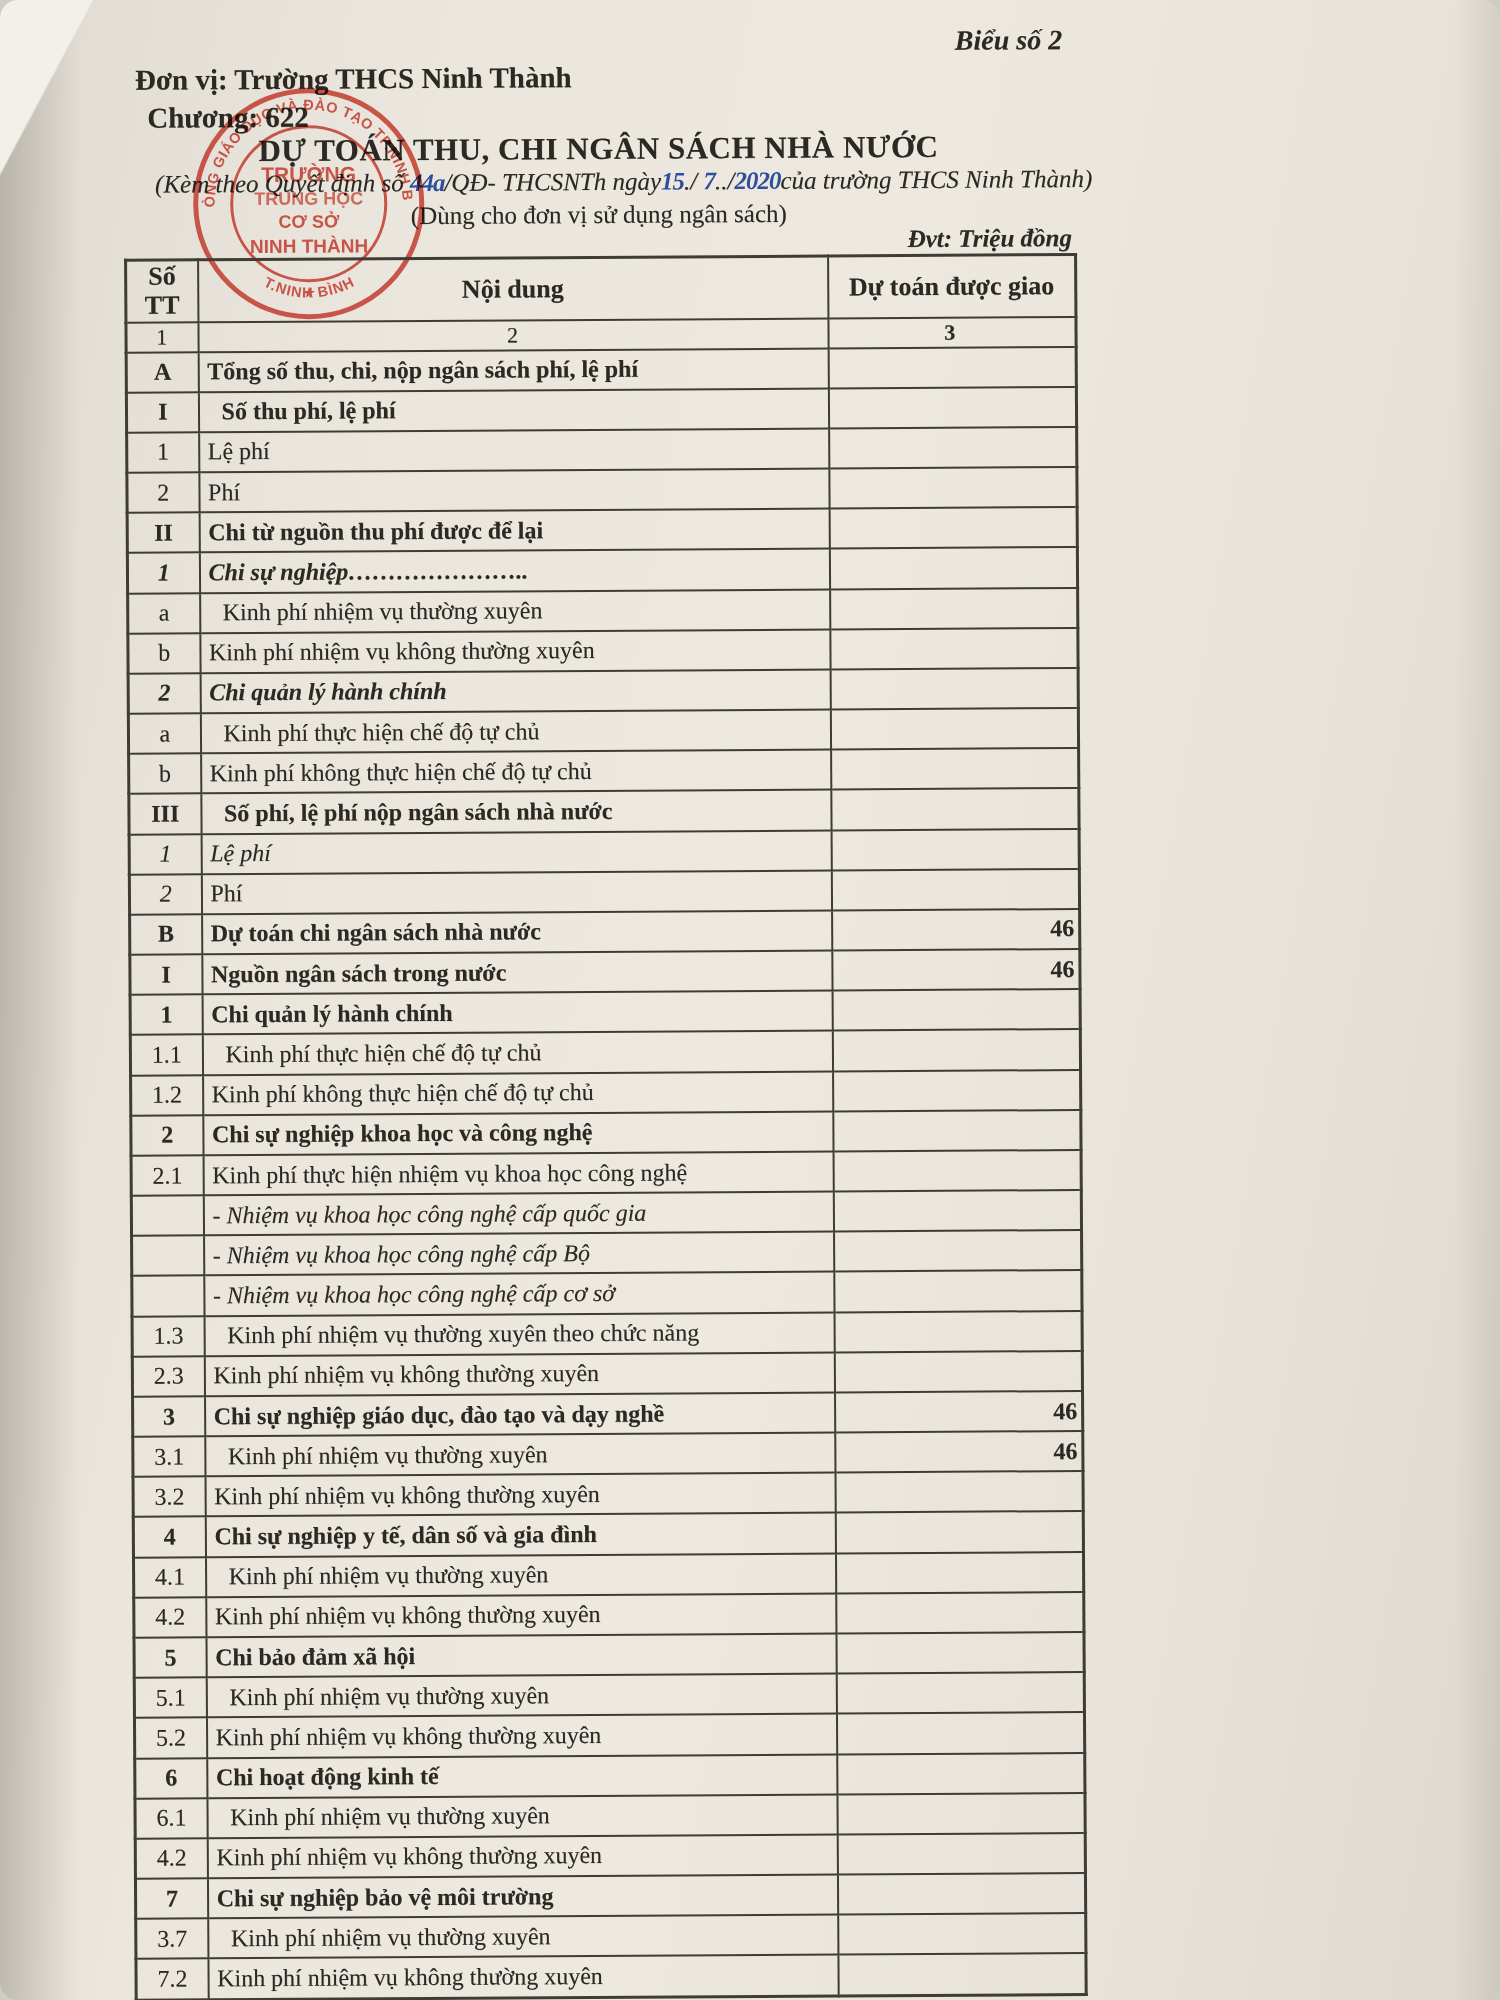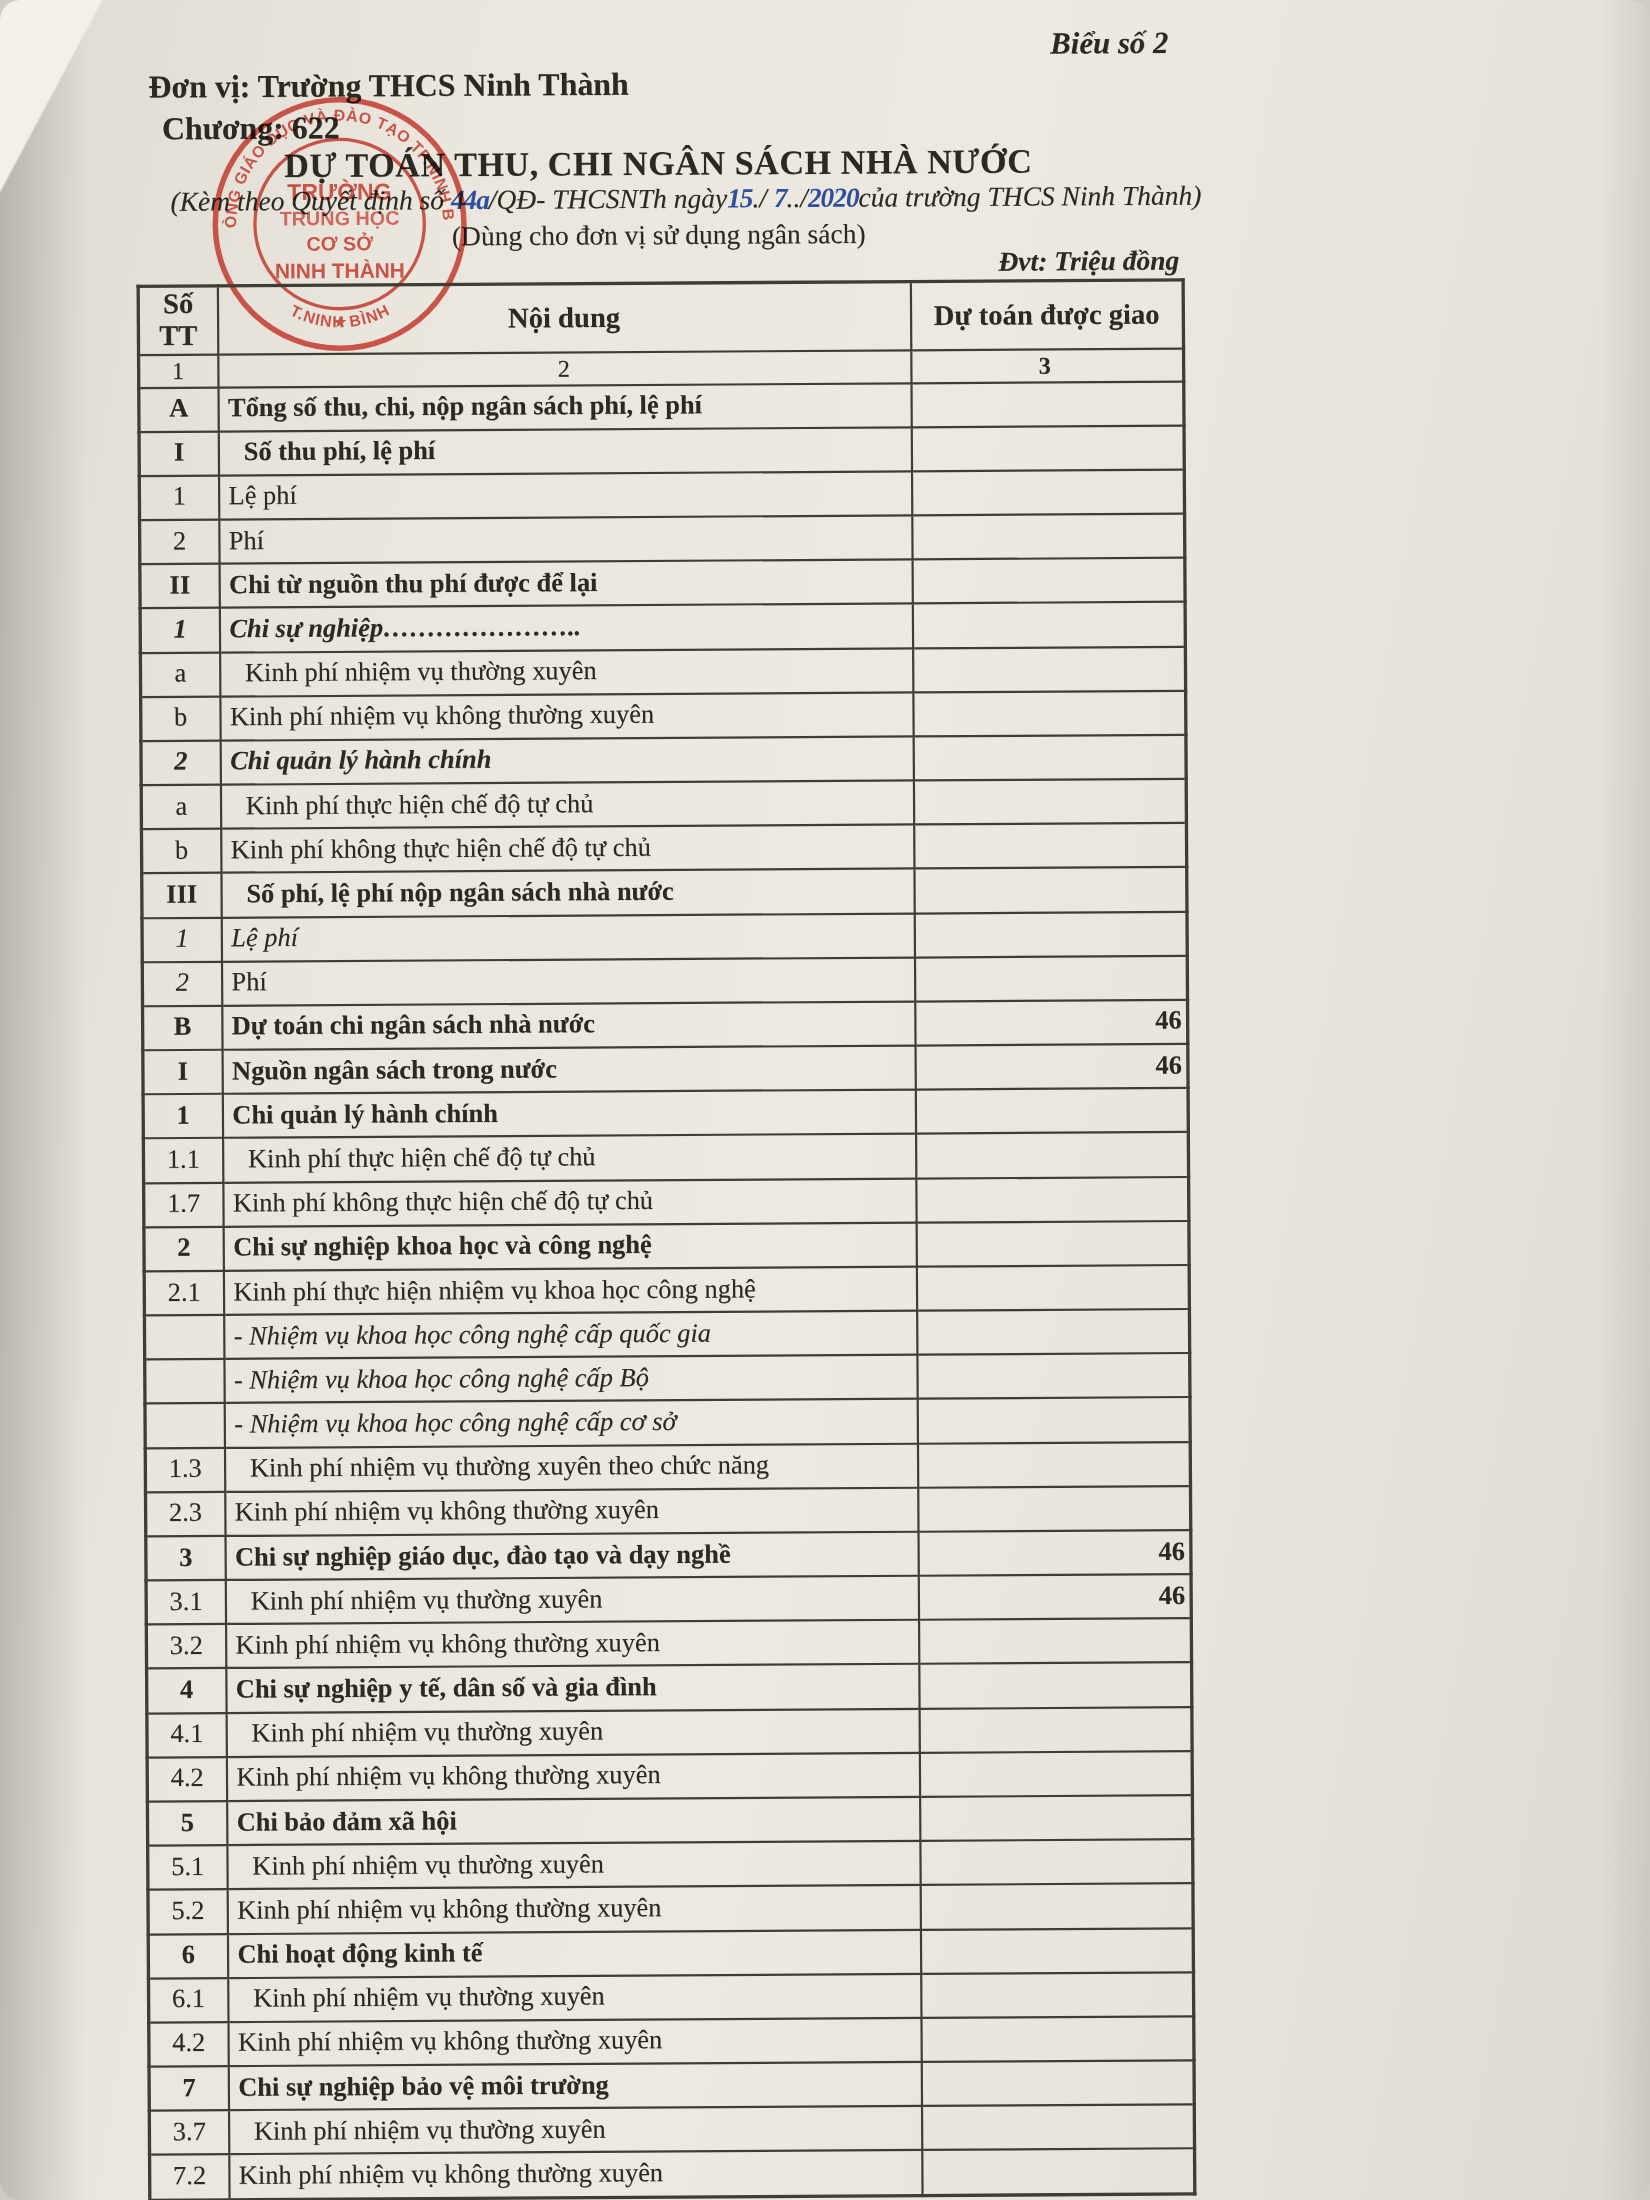--- a/index.html
+++ b/index.html
@@ -192,21 +192,21 @@
             <td class="stt st-bold">1</td>
             <td class="content st-bold">Chi quản lý hành chính</td>
             <td class="value st-bold"></td>
           </tr>
           <tr>
             <td class="stt st-regular">1.1</td>
             <td class="content st-regular indent">Kinh phí thực hiện chế độ tự chủ</td>
             <td class="value st-regular"></td>
           </tr>
           <tr>
-            <td class="stt st-regular">1.7</td>
+            <td class="stt st-regular">1.2</td>
             <td class="content st-regular">Kinh phí không thực hiện chế độ tự chủ</td>
             <td class="value st-regular"></td>
           </tr>
           <tr>
             <td class="stt st-bold">2</td>
             <td class="content st-bold">Chi sự nghiệp khoa học và công nghệ</td>
             <td class="value st-bold"></td>
           </tr>
           <tr>
             <td class="stt st-regular">2.1</td>

